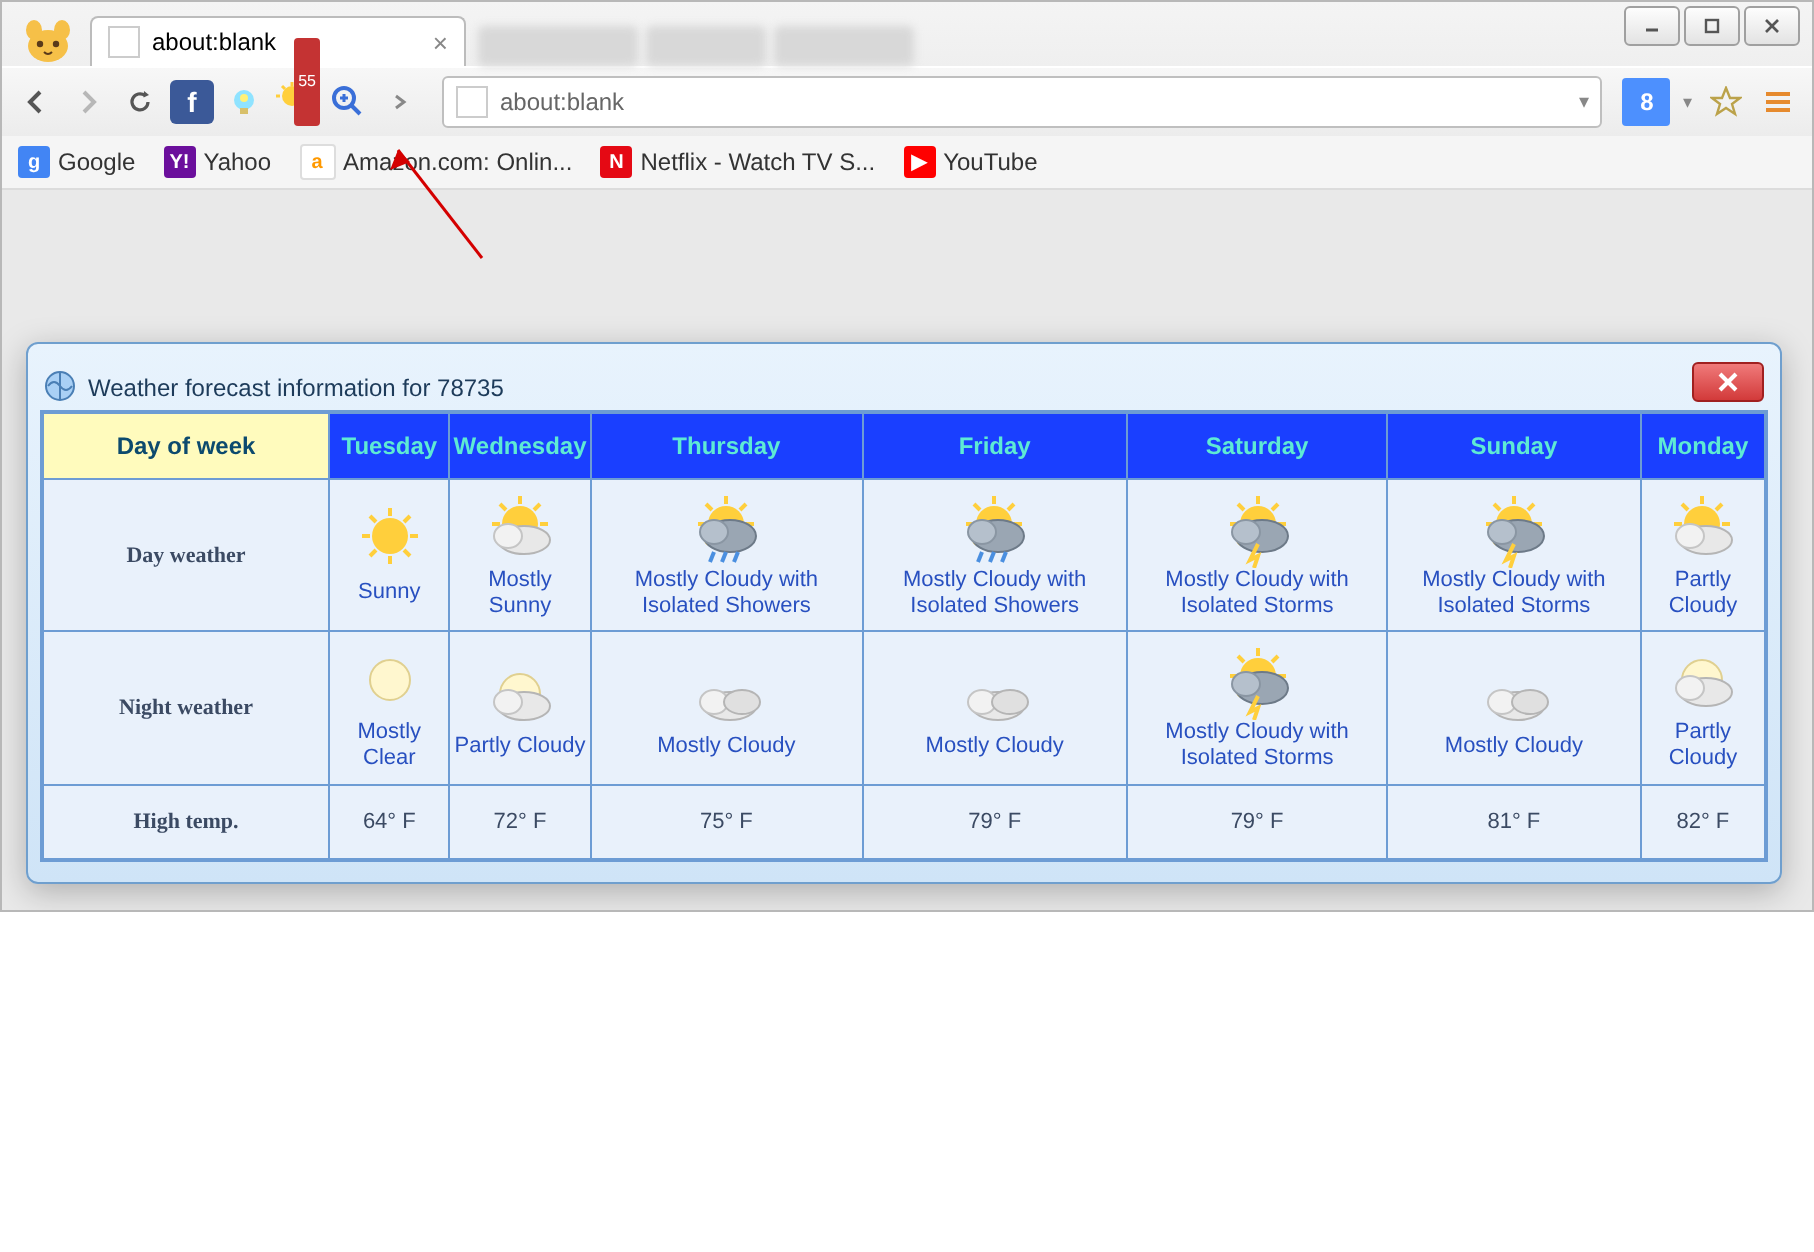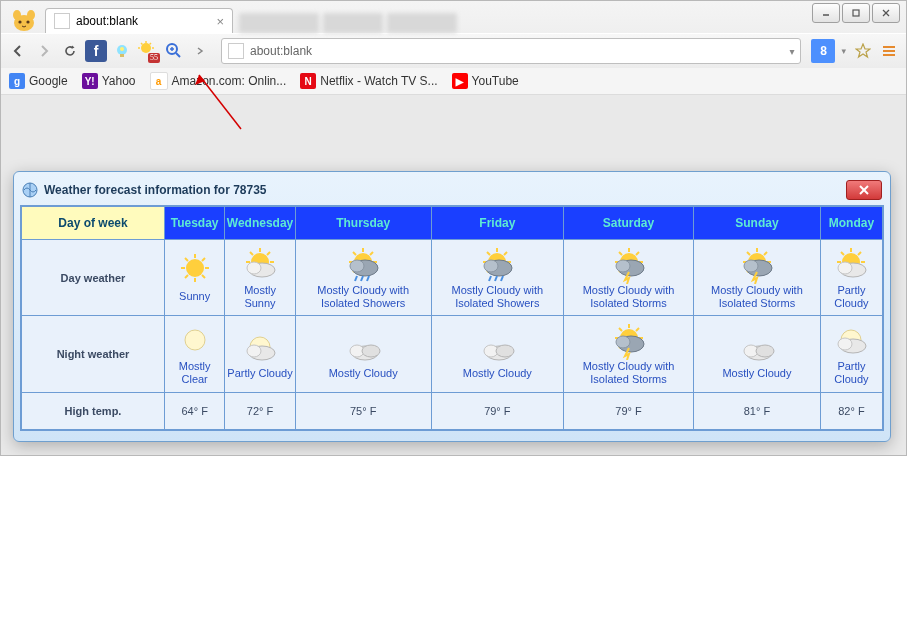--- a/index.html
+++ b/index.html
@@ -26,29 +26,29 @@
   .search-box{width:24px;height:24px;background:#4d90fe;border-radius:2px;display:flex;align-items:center;justify-content:center;color:#fff;font-weight:bold;font-size:12px;}
   .star-icon,.menu-icon{width:22px;height:22px;display:flex;align-items:center;justify-content:center;}
   
   .bookmark-bar{height:26px;background:#f5f5f5;display:flex;align-items:center;padding:0 8px;gap:14px;border-bottom:1px solid #dcdcdc;}
   .bookmark{display:flex;align-items:center;gap:4px;font-size:12px;color:#333;cursor:pointer;}
   .bm-icon{width:16px;height:16px;display:flex;align-items:center;justify-content:center;border-radius:2px;font-size:10px;font-weight:bold;color:#fff;}
   
   .arrow{position:absolute;left:190px;top:68px;pointer-events:none;}
   
   .dialog{position:absolute;left:12px;top:170px;width:878px;background:linear-gradient(#e8f3fd,#cfe4f7);border:1px solid #6f9fce;border-radius:6px;box-shadow:0 4px 16px rgba(0,0,0,.25);padding:5px 6px 10px 6px;box-sizing:border-box;}
-  .dlg-title{display:flex;align-items:center;height:22px;padding:2px 2px 4px 2px;color:#1d3b5a;font-size:12px;font-weight:bold;}
+  .dlg-title{display:flex;align-items:flex-end;height:22px;padding:2px 2px 4px 2px;color:#1d3b5a;font-size:12px;}
   .dlg-title .globe{width:16px;height:16px;margin-right:6px;}
   .dlg-close{margin-left:auto;width:34px;height:18px;background:linear-gradient(#f07a7a,#d23a3a);border:1px solid #a02020;border-radius:3px;display:flex;align-items:center;justify-content:center;cursor:pointer;}
   .dlg-close svg{stroke:#fff;}
   table.weather{width:100%;border-collapse:separate;border-spacing:1px;background:#6d9cd4;border:1px solid #6d9cd4;}
   table.weather th,table.weather td{background:#e9f1fb;text-align:center;vertical-align:middle;font-size:11px;color:#3b4a63;}
   table.weather thead th{background:#1a3fff;color:#5eead4;font-weight:bold;height:30px;font-size:12px;}
   table.weather thead th.dow{background:#fffbbd;color:#0c4a6e;}
-  .row-label{font-weight:bold;color:#1a2a4a;width:130px;padding:6px;}
+  .row-label{font-weight:bold;color:#1a2a4a;width:130px;padding:6px;font-family:Liberation Serif, serif;}
   .wcell{padding:6px 2px;}
   .wicon{width:40px;height:36px;margin:0 auto 2px auto;}
   .wcaption{color:#2850c0;font-size:11px;line-height:1.15;}
   .temp-row td{height:24px;}
   
   svg{display:block;}
 </style>
 </head>
 <body>
 
@@ -125,21 +125,21 @@
       <svg width="20" height="20" viewBox="0 0 20 20">
           <circle cx="8" cy="7" r="5" fill="#ffcf3c"></circle>
           <g stroke="#ffcf3c" stroke-width="1.5">
             <line x1="8" y1="0" x2="8" y2="2"></line>
             <line x1="0" y1="7" x2="2" y2="7"></line>
             <line x1="14" y1="7" x2="16" y2="7"></line>
             <line x1="3" y1="2" x2="4.5" y2="3.5"></line>
             <line x1="13" y1="2" x2="11.5" y2="3.5"></line>
           </g>
         </svg>
-      <span style="position:absolute;bottom:-1px;right:-1px;background:#c43333;color:#fff;font-size:8px;padding:0 2px;border-radius:2px;line-height:10px;font-family:Liberation Serif, serif;">55</span>
+      <span style="position:absolute;bottom:-1px;right:-1px;background:#c43333;color:#fff;font-size:8px;padding:17px 2px;border-radius:2px;line-height:10px;">55</span>
     </div>
     <div class="ext-icon">
         <svg width="18" height="18" viewBox="0 0 18 18">
           <circle cx="7" cy="7" r="5" fill="none" stroke="#3a6fd8" stroke-width="2"></circle>
           <line x1="11" y1="11" x2="15" y2="15" stroke="#3a6fd8" stroke-width="2"></line>
           <line x1="5" y1="7" x2="9" y2="7" stroke="#3a6fd8" stroke-width="1.5"></line>
           <line x1="7" y1="5" x2="7" y2="9" stroke="#3a6fd8" stroke-width="1.5"></line>
         </svg>
       </div>
     <div class="nav-btn">

